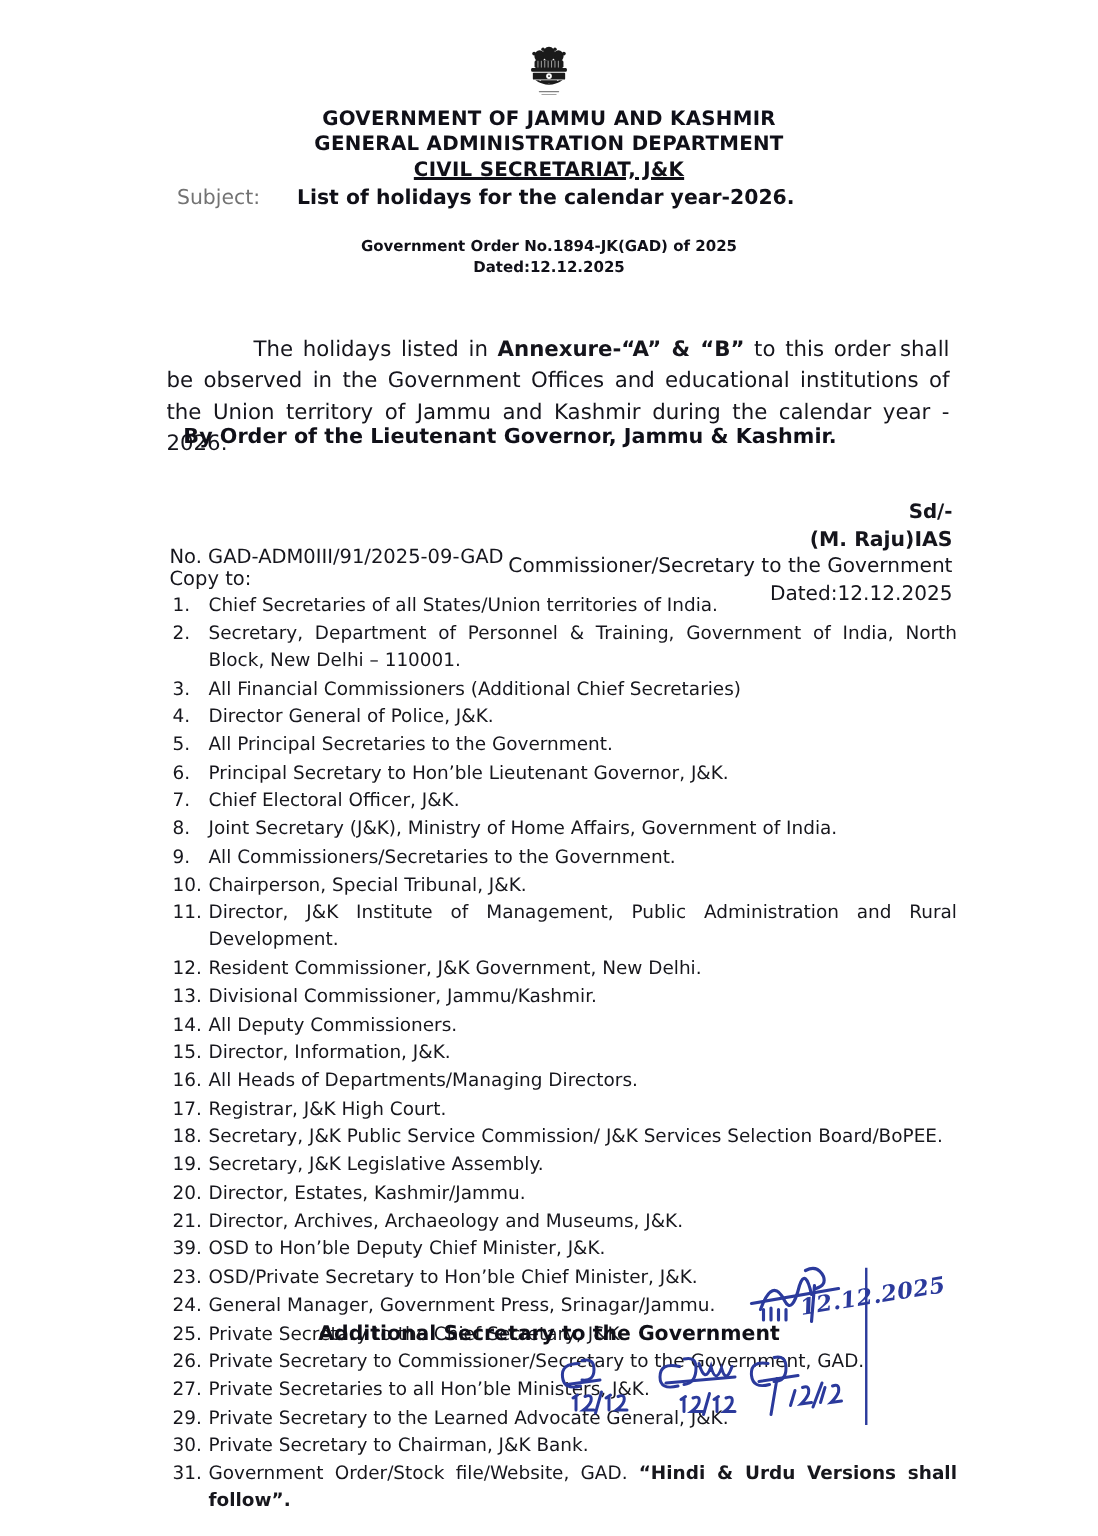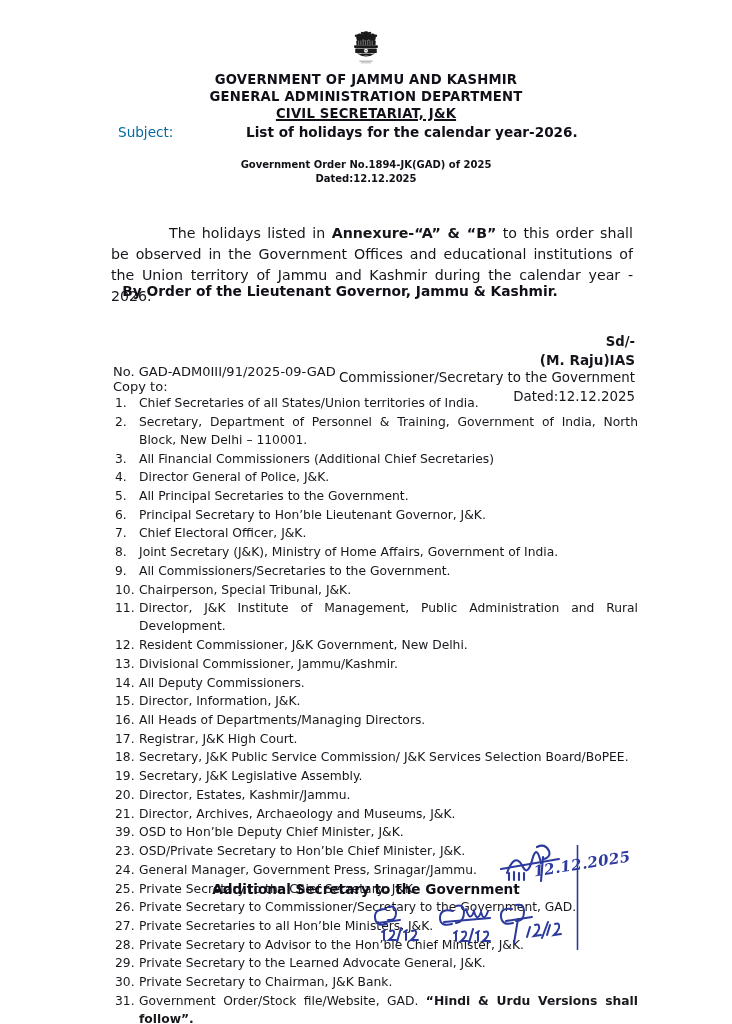--- a/index.html
+++ b/index.html
@@ -62,27 +62,26 @@
     top: 124px;
     left: 118px;
     width: 520px;
     display: flex;
     align-items: baseline;
   }
   .subject-label {
     font-size: 13.6px;
     width: 80px;
     flex: none;
-    color: #0369a1;
+    color: #737373;
   }
   .subject-value {
     font-size: 13.6px;
     font-weight: bold;
     color: #101018;
-    margin-left: 48px;
   }
 
   
   .order-no {
     position: absolute;
     top: 158px;
     left: 0;
     width: 732px;
     text-align: center;
     font-weight: bold;
@@ -414,24 +413,20 @@
       </div>
       <div class="copy-item">
         <div class="num">26.</div>
         <div class="txt"><span>Private Secretary to Commissioner/Secretary to the Government, GAD.</span></div>
       </div>
       <div class="copy-item">
         <div class="num">27.</div>
         <div class="txt"><span>Private Secretaries to all Hon’ble Ministers, J&amp;K.</span></div>
       </div>
       <div class="copy-item">
-        <div class="num">28.</div>
-        <div class="txt"><span>Private Secretary to Advisor to the Hon’ble Chief Minister, J&amp;K.</span></div>
-      </div>
-      <div class="copy-item">
         <div class="num">29.</div>
         <div class="txt"><span>Private Secretary to the Learned Advocate General, J&amp;K.</span></div>
       </div>
       <div class="copy-item">
         <div class="num">30.</div>
         <div class="txt"><span>Private Secretary to Chairman, J&amp;K Bank.</span></div>
       </div>
       <div class="copy-item">
         <div class="num">31.</div>
         <div class="txt"><span>Government Order/Stock file/Website, GAD. </span><b>“Hindi &amp; Urdu Versions shall follow”.</b></div>

